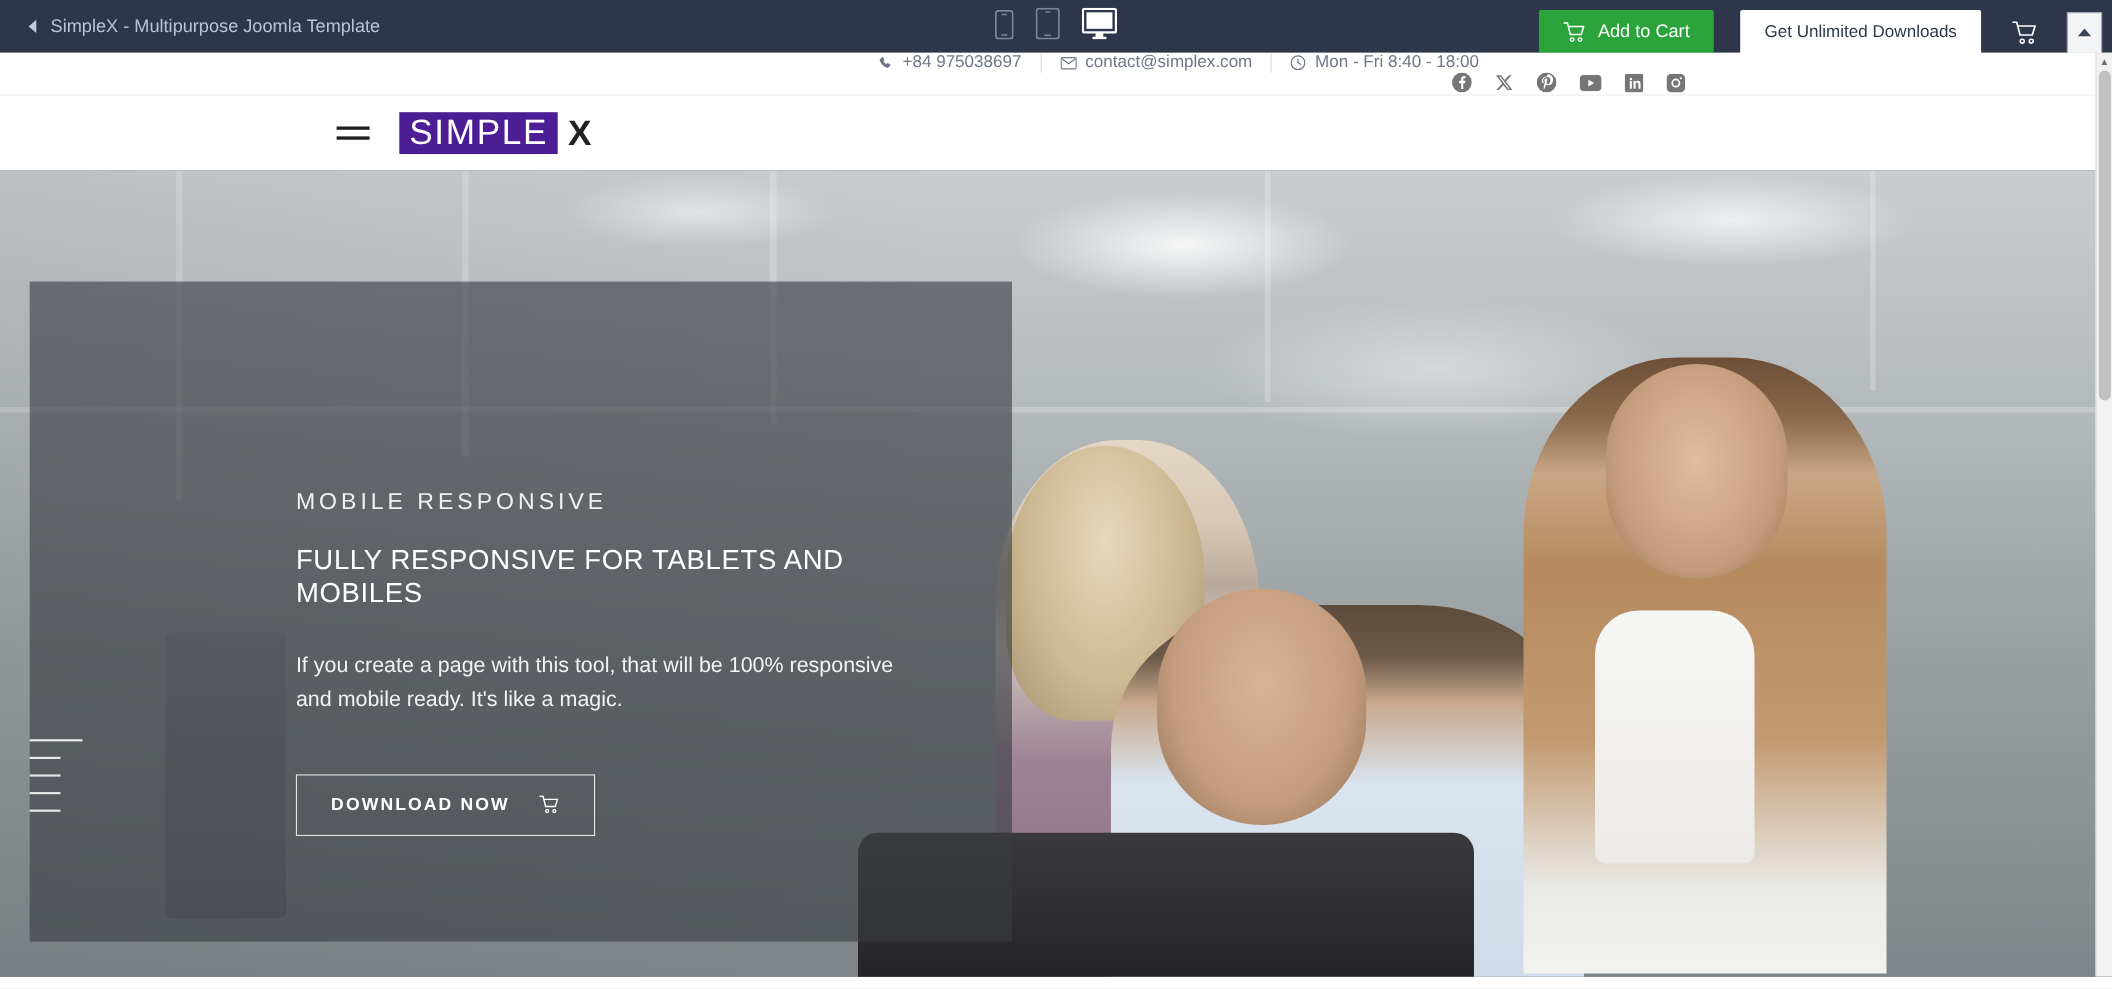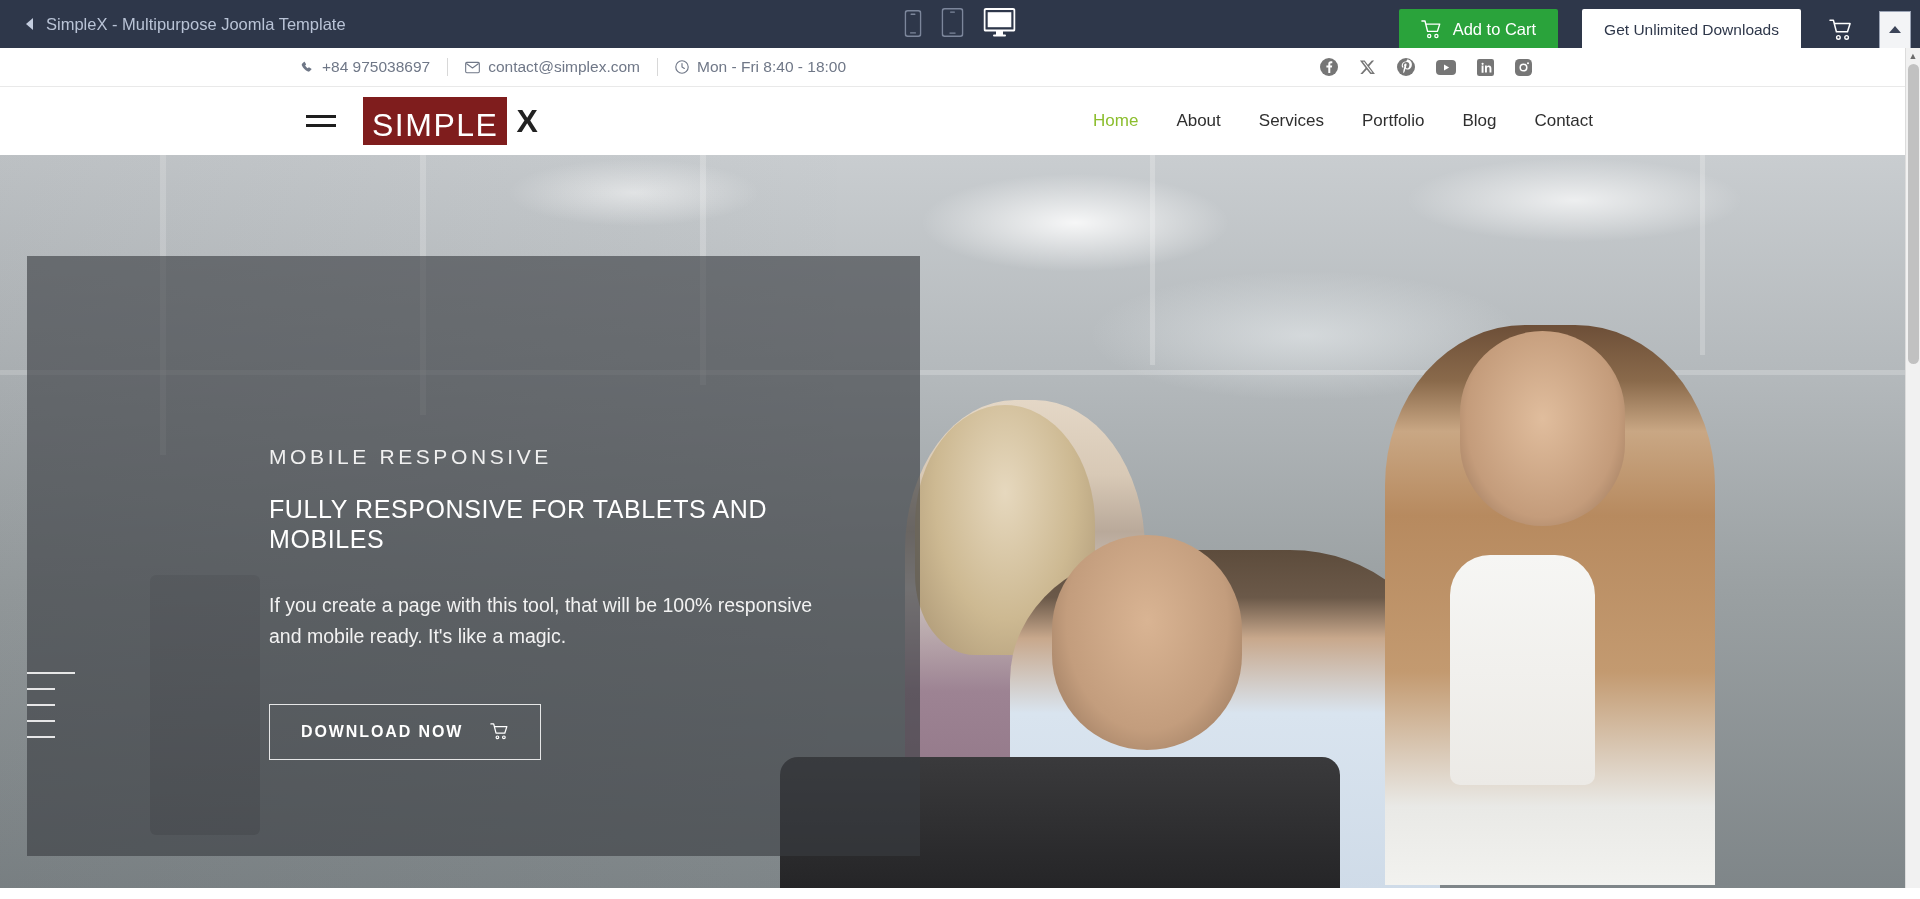--- a/index.html
+++ b/index.html
@@ -125,20 +125,21 @@
   }
 
   
   .contact-bar {
     height: 39px;
     border-bottom: 1px solid #e9e9e9;
     display: flex;
     align-items: center;
     padding: 0 60px 0 0;
     background: #fff;
+    flex-direction: column;
   }
   .contact-left {
     display: flex;
     align-items: center;
     margin-left: 301px;
     gap: 0;
     color: #6f7787;
     font-size: 15.5px;
   }
   .contact-item {
@@ -194,23 +195,23 @@
   }
   .logo {
     display: flex;
     align-items: center;
     font-size: 32px;
     font-weight: 400;
     letter-spacing: 1.5px;
     cursor: pointer;
   }
   .logo-simple {
-    background: #7f1d1d;
+    background: #4c1d95;
     color: #ffffff;
-    padding: 12px 9px 4px 9px;
+    padding: 2px 9px 4px 9px;
     line-height: 1;
   }
   .logo-x {
     color: #222;
     padding-left: 9px;
     line-height: 1;
     font-weight: 600;
   }
   .nav {
     margin-left: auto;
@@ -541,28 +542,20 @@
       <div class="hamburger">
         <span></span>
         <span></span>
       </div>
       <div class="logo">
         <span class="logo-simple">SIMPLE</span>
         <span class="logo-x">X</span>
       </div>
     </div>
 
-    <nav class="nav">
-      <a class="active">Home</a>
-      <a>About</a>
-      <a>Services</a>
-      <a>Portfolio</a>
-      <a>Blog</a>
-      <a>Contact</a>
-    </nav>
   </div>
 
   <section class="hero">
     <div class="hero-photo">
       <div class="mullion" style="left:160px; top:0; width:6px; height:300px;"></div>
       <div class="mullion" style="left:420px; top:0; width:6px; height:260px;"></div>
       <div class="mullion" style="left:700px; top:0; width:6px; height:230px;"></div>
       <div class="mullion" style="left:0; top:215px; width:1920px; height:5px;"></div>
       <div class="mullion" style="left:1150px; top:0; width:5px; height:210px;"></div>
       <div class="mullion" style="left:1700px; top:0; width:5px; height:200px;"></div>

